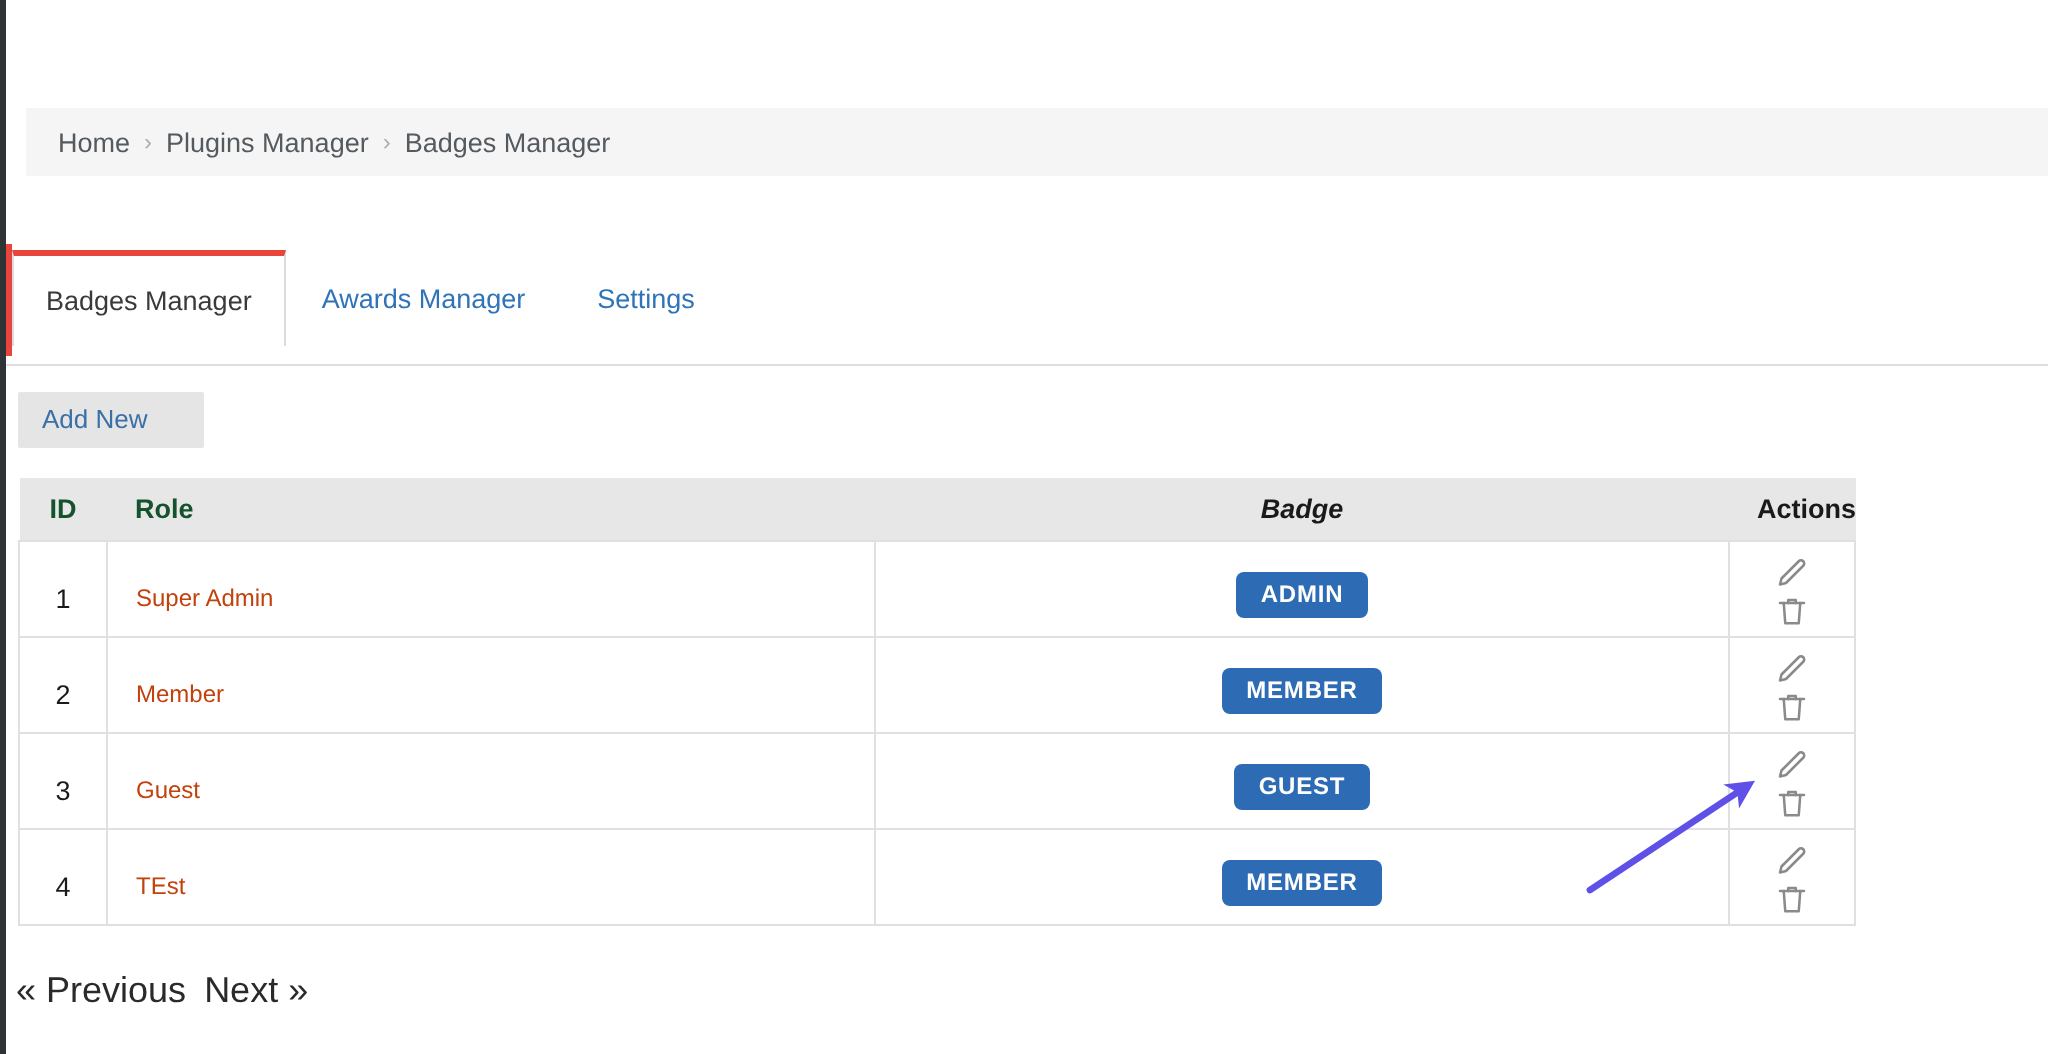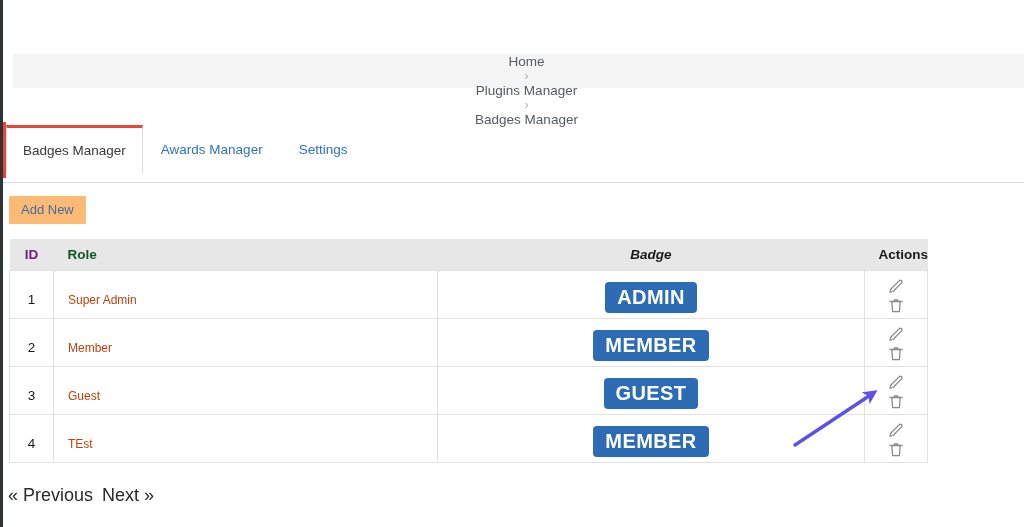--- a/index.html
+++ b/index.html
@@ -43,21 +43,20 @@
 
   
   .breadcrumb-bar {
     position: absolute;
     left: 13px; top: 54px;
     width: 1011px; height: 34px;
     background: #f5f5f5;
     display: flex;
     align-items: center;
     padding-left: 16px;
-    flex-direction: column;
   }
   .crumb {
     font-size: 13.5px;
     color: #555a5f;
     white-space: nowrap;
   }
   .crumb-sep {
     font-size: 12px;
     color: #a9aeb2;
     margin: 0 7px;
@@ -93,24 +92,24 @@
     position: absolute;
     left: 3px; top: 182px;
     width: 1021px; height: 1px;
     background: #dddddd;
   }
 
   
   .add-new {
     position: absolute;
     left: 9px; top: 196px;
-    background: #fdba74;
+    background: #e5e5e5;
     color: #3a6fa8;
     font-size: 13px;
-    padding: 6px 12px 7px 12px;
+    padding: 6px 28px 7px 12px;
     border: none;
     border-radius: 1px;
     cursor: pointer;
     font-family: "Liberation Sans", sans-serif;
   }
 
   
   .table-wrap {
     position: absolute;
     left: 9px; top: 239px;
@@ -121,21 +120,21 @@
     border-collapse: collapse;
     table-layout: fixed;
   }
   table.badges thead th {
     background: #e7e7e7;
     height: 31px;
     font-size: 13.5px;
     padding: 0 14px;
     border: none;
   }
-  th.col-id   { width: 44px;  color: #701a75; font-weight: bold; }
+  th.col-id   { width: 44px;  color: #14532d; font-weight: bold; }
   th.col-role { width: 384px; text-align: left;   color: #14532d; font-weight: bold; }
   th.col-badge{ width: 427px; text-align: center; color: #1a1a1a; font-weight: bold; font-style: italic; }
   th.col-act  { width: 63px;  text-align: left; color: #1a1a1a; font-weight: bold; padding: 0 4px; }
 
   table.badges tbody td {
     border: 1px solid #e0e0e0;
     height: 48px;
     background: #ffffff;
     vertical-align: middle;
   }
@@ -157,21 +156,21 @@
     font-size: 12px;
     color: #c2410c;
     text-decoration: none;
     cursor: pointer;
   }
   td.cell-badge { text-align: center; vertical-align: top; padding-top: 8px; }
   .badge-pill {
     display: inline-block;
     background: #2d6cb4;
     color: #ffffff;
-    font-size: 20px;
+    font-size: 12px;
     font-weight: bold;
     letter-spacing: 0.4px;
     padding: 5px 12px 6px 12px;
     border-radius: 4px;
     line-height: 1;
   }
   td.cell-actions {
     text-align: center;
     vertical-align: top;
     padding-top: 5px;

